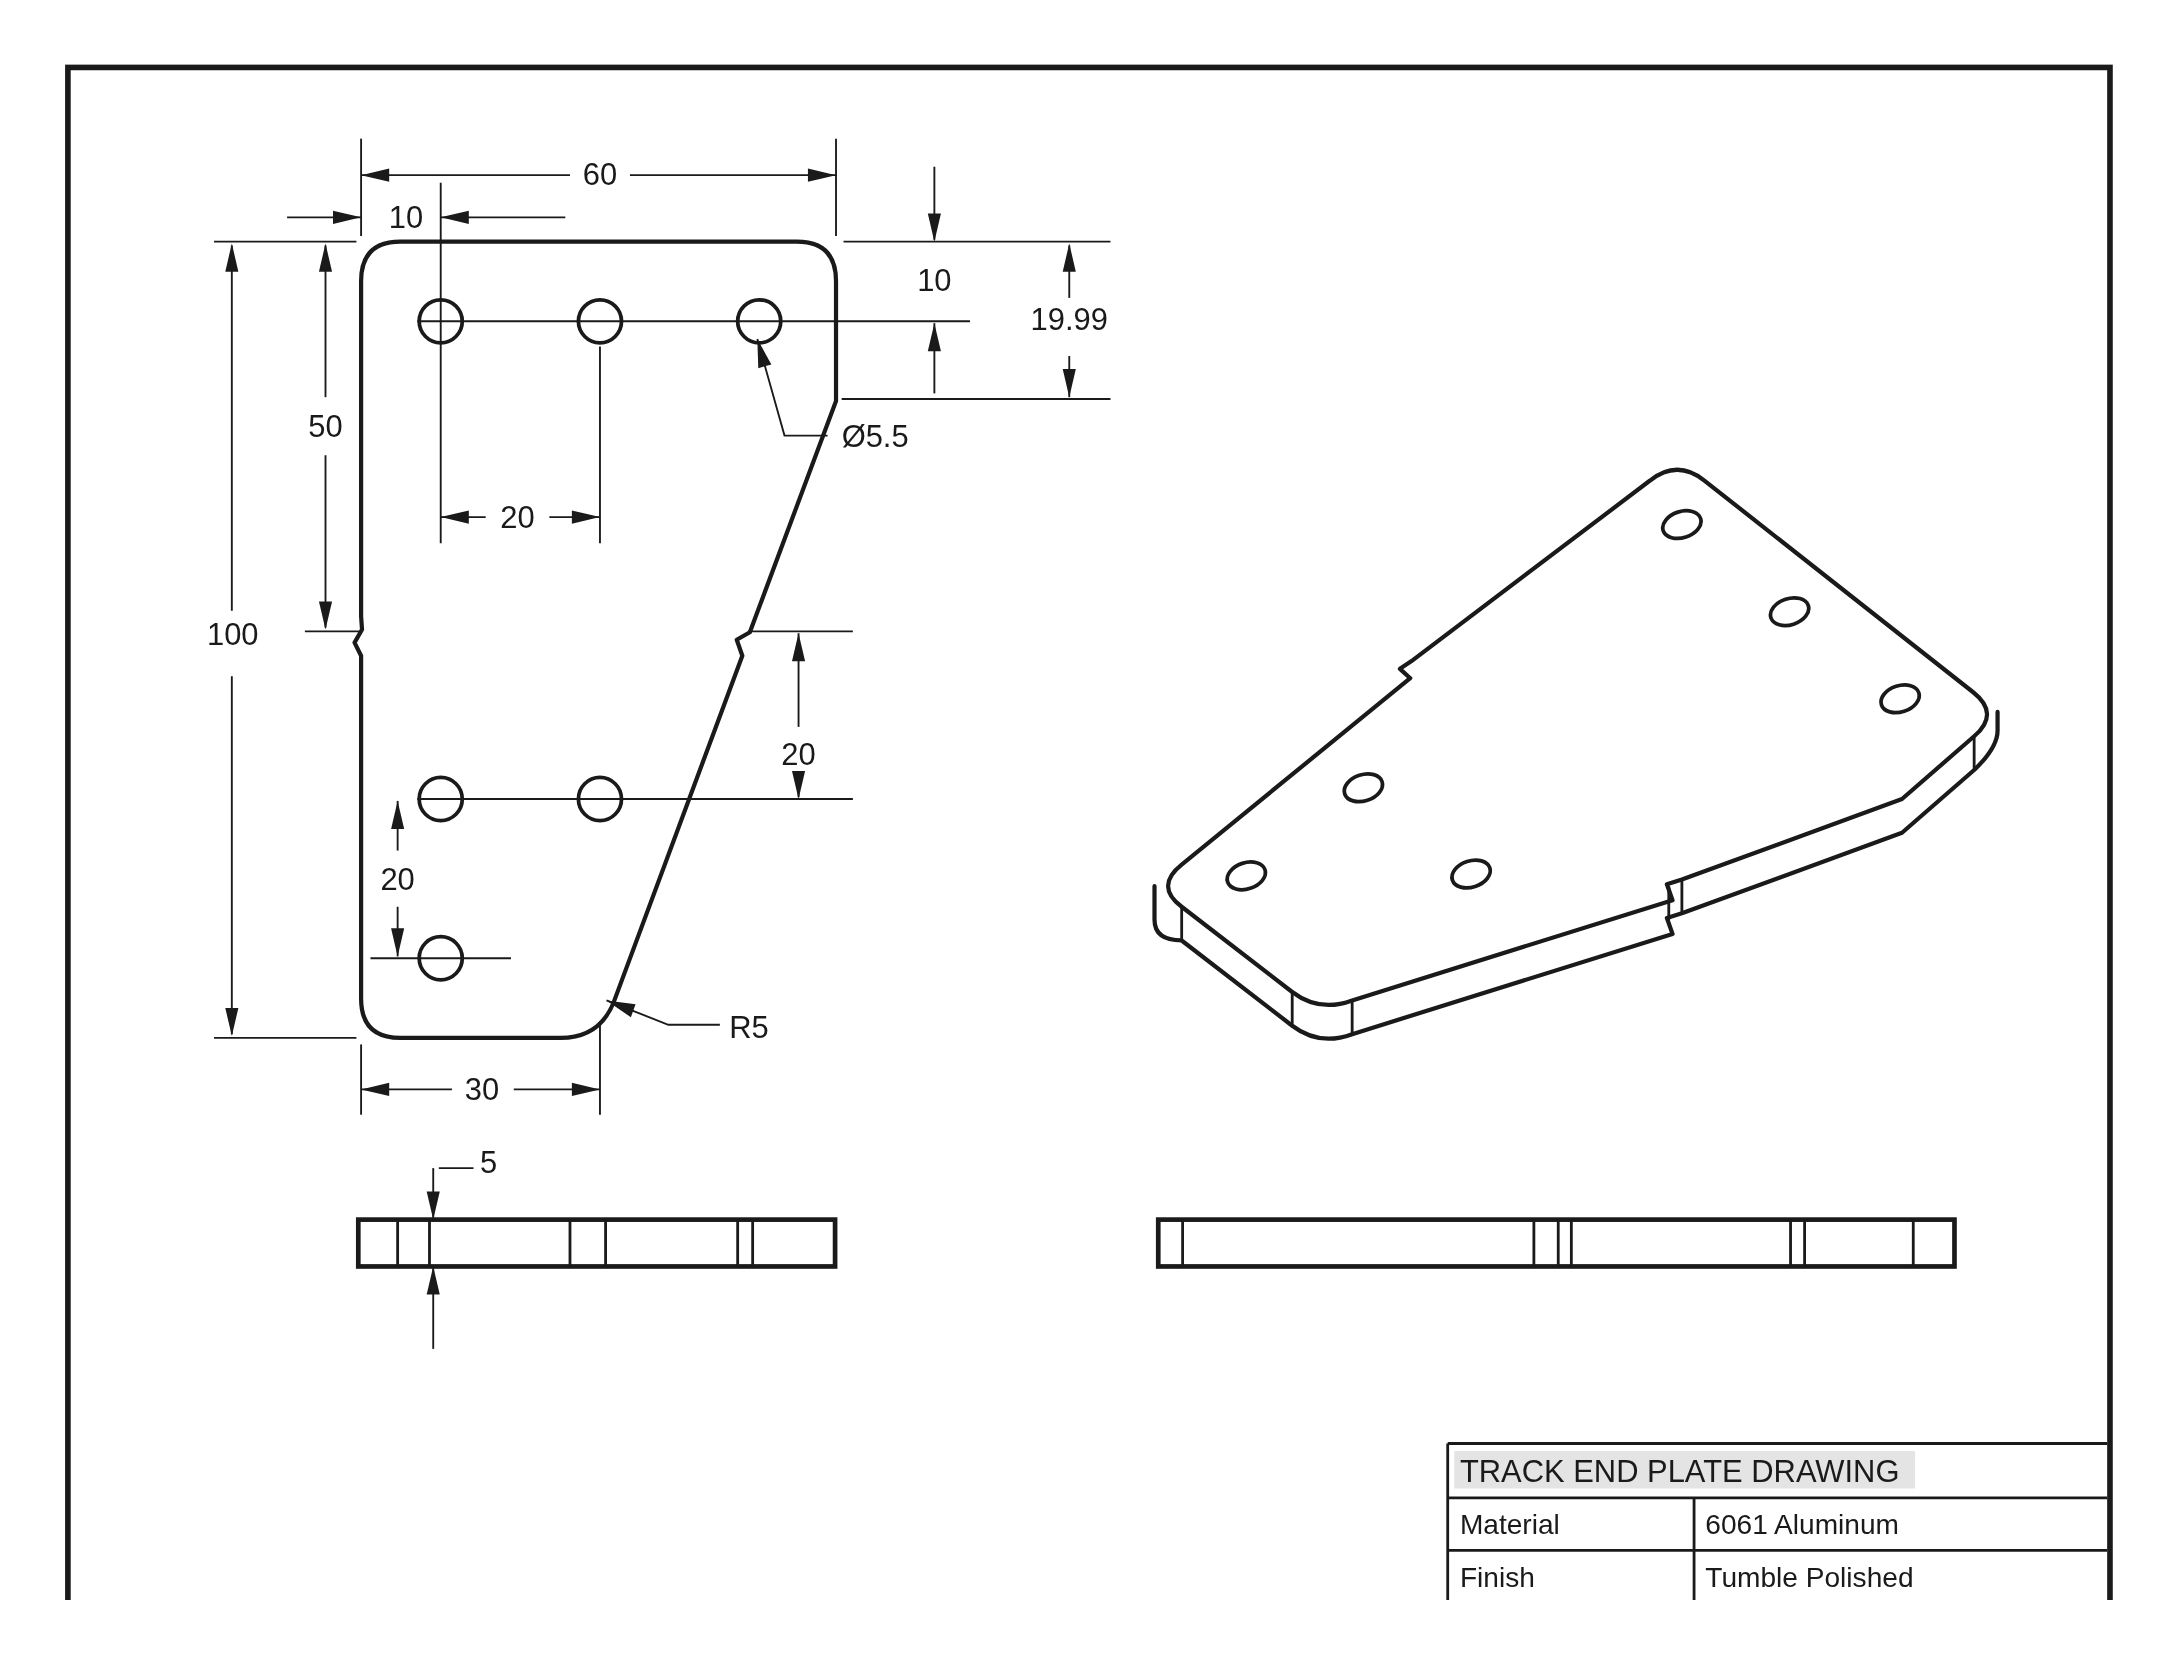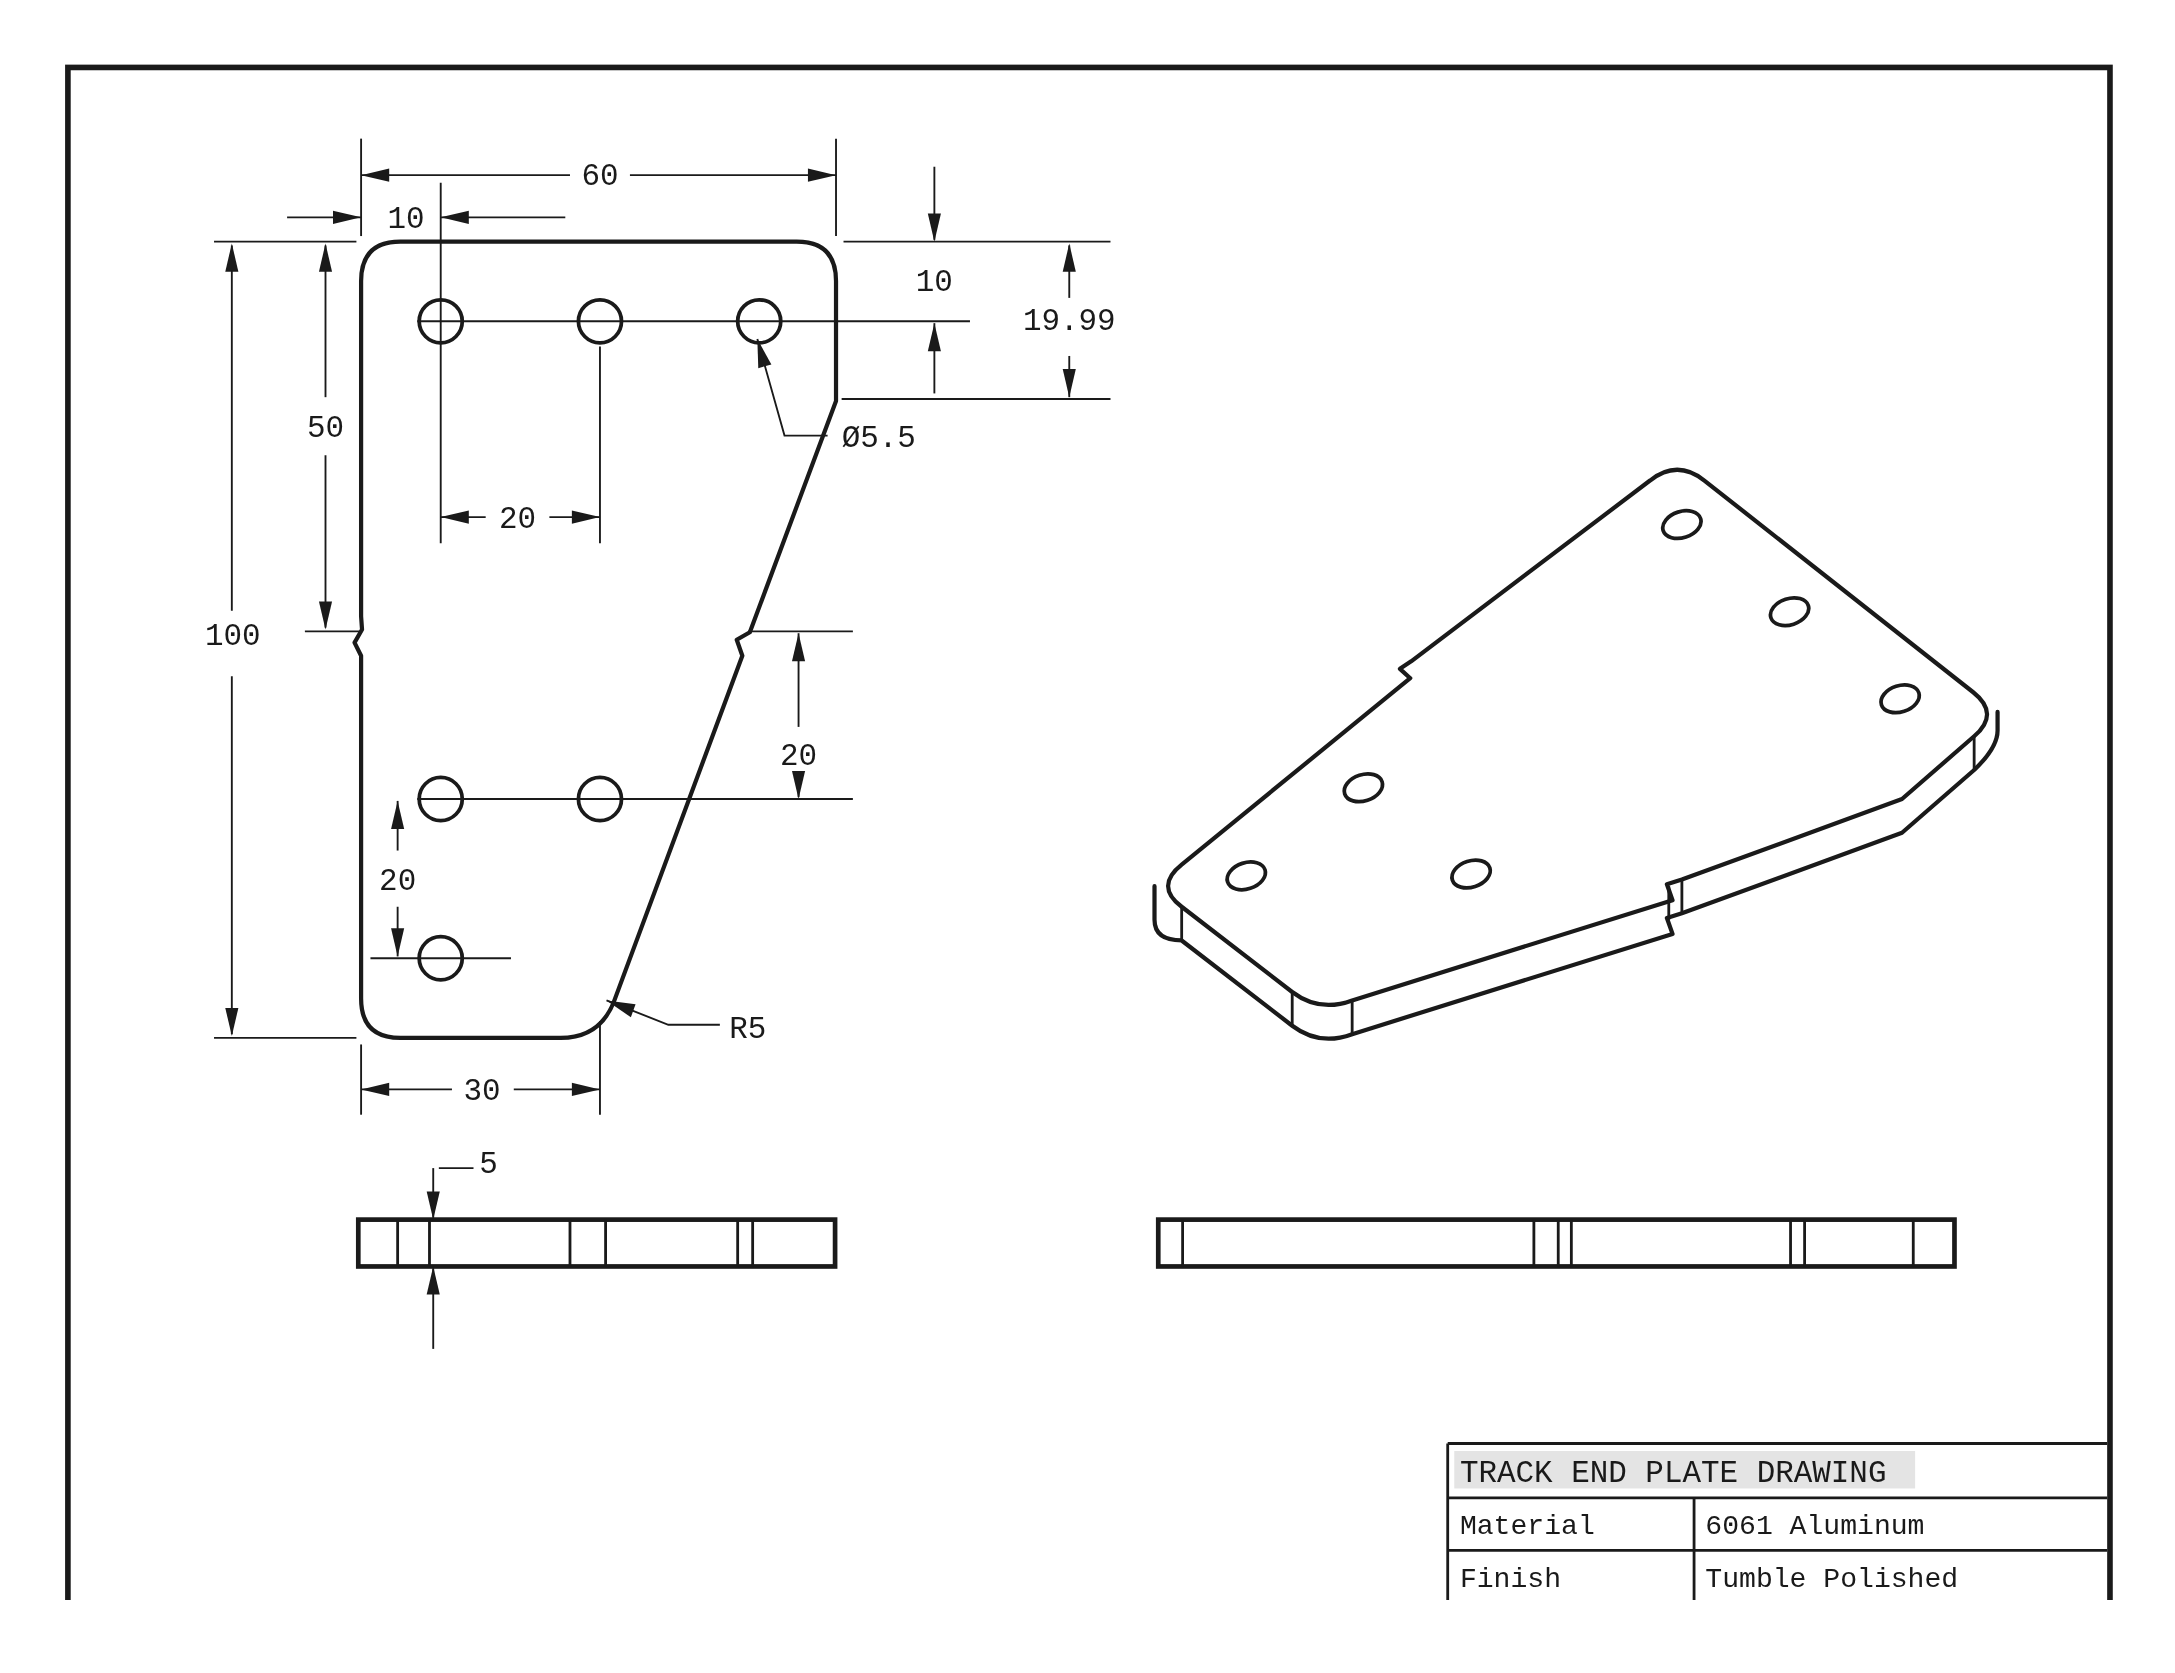--- a/index.html
+++ b/index.html
@@ -5,21 +5,21 @@
   :root{
     --ink:#1a1a1a;
     --paper:#ffffff;
     --hl:#e4e4e4;
   }
   html,body{margin:0;padding:0;background:#fff;}
   #page{
     position:relative;
     width:2176px;height:1600px;
     background:var(--paper);
-    font-family:Liberation Mono, monospace;
+    font-family:Liberation Sans, sans-serif;
   }
   svg{position:absolute;left:0;top:0;}
   .outline{stroke:var(--ink);stroke-width:4.5;fill:#fff;stroke-linejoin:round;}
   .outline-open{stroke:var(--ink);stroke-width:4.5;fill:none;stroke-linejoin:round;stroke-linecap:round;}
   .thick{stroke:var(--ink);stroke-width:5;fill:#fff;}
   .mid{stroke:var(--ink);stroke-width:3;fill:none;}
   .thin{stroke:var(--ink);stroke-width:2;fill:none;}
   .frame{stroke:var(--ink);stroke-width:6;fill:none;}
   .arrow{fill:var(--ink);stroke:none;}
   .hole{stroke:var(--ink);stroke-width:4;fill:#fff;}

